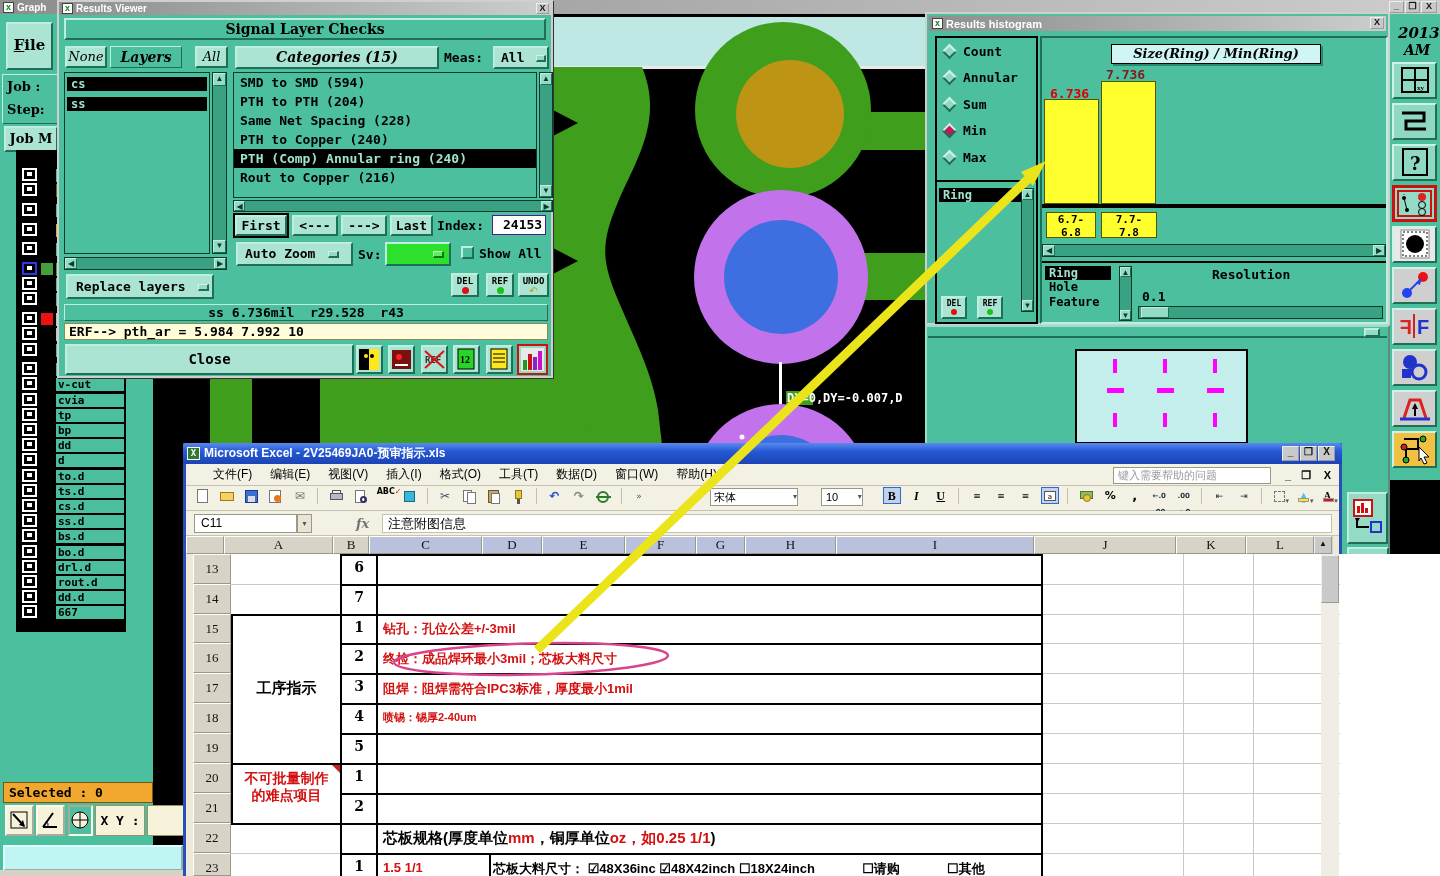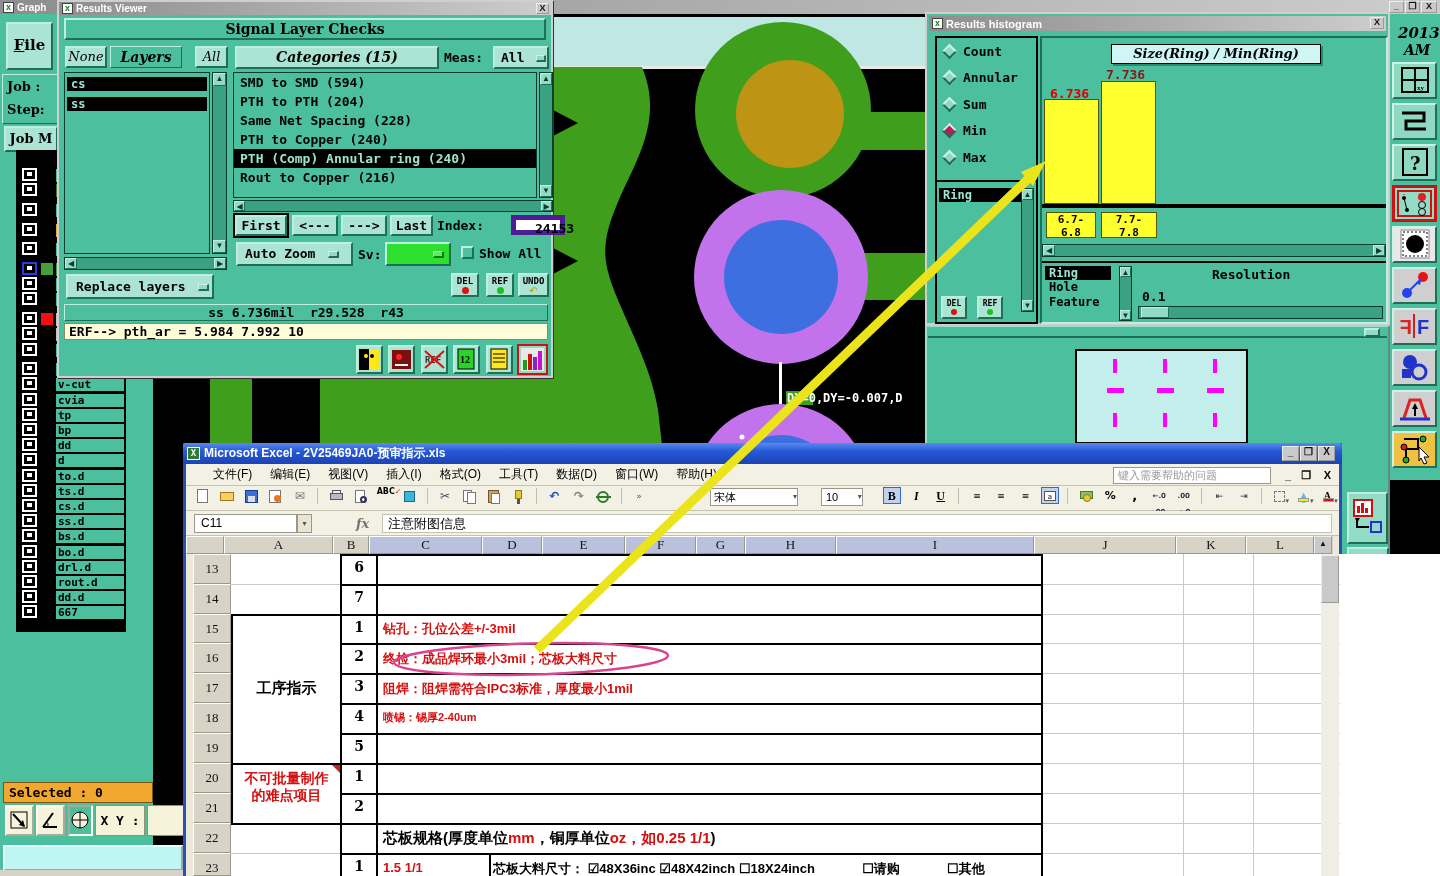--- a/index.html
+++ b/index.html
@@ -430,21 +430,21 @@
   </div>
   <div class="abs scroll" style="left:174px;top:198px;width:320px;height:12px;border:1px solid #0a3b2c">
     <div class="sbx arr" style="position:absolute;top:0;left:0;width:11px;height:10px">◀</div>
     <div class="sbx arr" style="position:absolute;top:0;right:0;width:11px;height:10px">▶</div>
   </div>
   <div class="abs up face2" style="left:176px;top:213px;width:52px;height:21px;outline:2px solid #000;font:bold 13px/17px 'DejaVu Sans Mono',monospace;text-align:center">First</div>
   <div class="abs up face2" style="left:233px;top:213px;width:46px;height:21px;font:bold 13px/17px 'DejaVu Sans Mono',monospace;text-align:center">&lt;---</div>
   <div class="abs up face2" style="left:282px;top:213px;width:46px;height:21px;font:bold 13px/17px 'DejaVu Sans Mono',monospace;text-align:center">---&gt;</div>
   <div class="abs up face2" style="left:331px;top:213px;width:43px;height:21px;font:bold 13px/17px 'DejaVu Sans Mono',monospace;text-align:center">Last</div>
   <div class="abs mono" style="left:378px;top:216px;font-size:13px">Index:</div>
-  <div class="abs" style="left:452px;top:213px;width:54px;height:20px;background:#fff;border:5px solid #4c1d95;font:bold 13px/18px 'DejaVu Sans Mono',monospace;padding-left:19px">24153</div>
+  <div class="abs" style="left:433px;top:213px;width:54px;height:20px;background:#fff;border:1px solid #4c1d95;font:bold 13px/18px 'DejaVu Sans Mono',monospace;padding-left:10px">24153</div>
   <div class="abs up face2" style="left:177px;top:240px;width:117px;height:24px;font:bold 13px/20px 'DejaVu Sans Mono',monospace;padding-left:7px">
     <span>Auto Zoom</span>
     <span style="display:inline-block;width:11px;height:7px;background:#93dbc4;border-bottom:2px solid #1f6e56;border-right:2px solid #1f6e56;border-top:1px solid #cdf2e6;border-left:1px solid #cdf2e6;margin-left:5px"></span>
   </div>
   <div class="abs mono" style="left:299px;top:245px;font-size:13px">Sv:</div>
   <div class="abs up" style="left:326px;top:240px;width:66px;height:24px;background:#2ee02e">
     <span style="position:absolute;right:5px;top:7px;width:11px;height:7px;background:#62e862;border-bottom:2px solid #0d7a0d;border-right:2px solid #0d7a0d;border-top:1px solid #b2ffb2;border-left:1px solid #b2ffb2"></span>
   </div>
   <div class="abs up" style="left:402px;top:244px;width:13px;height:13px;background:#4cbf9e"></div>
   <div class="abs mono" style="left:420px;top:244px;font-size:13px">Show All</div>
@@ -455,20 +455,21 @@
   <div class="abs up face2" style="left:427px;top:271px;width:28px;height:24px;text-align:center">
     <div class="mono" style="font-size:9px;line-height:9px;margin-top:2px">REF</div>
     <div style="width:7px;height:7px;border-radius:50%;background:#17c417;margin:1px auto"></div>
   </div>
   <div class="abs up face2" style="left:459px;top:271px;width:31px;height:24px;text-align:center">
     <div class="mono" style="font-size:9px;line-height:9px;margin-top:2px">UNDO</div>
     <div style="font-size:10px;line-height:9px;color:#b89b10">↶</div>
   </div>
   <div class="abs up1" style="left:5px;top:302px;width:484px;height:17px;text-align:center;font:bold 13px/15px 'DejaVu Sans Mono',monospace;white-space:pre">ss 6.736mil  r29.528  r43</div>
   <div class="abs" style="left:5px;top:321px;width:484px;height:17px;background:#fffcd9;border:1px solid #8a8a60;font:bold 13px/15px 'DejaVu Sans Mono',monospace;padding-left:4px">ERF--&gt; pth_ar = 5.984 7.992 10</div>
+  <div class="abs up face2" style="left:6px;top:342px;width:289px;height:31px;text-align:center;font:bold 14px/27px 'DejaVu Sans Mono',monospace">Close</div>
   <div class="abs up face2" style="left:297px;top:343px;width:27px;height:29px"><svg width="23" height="25">
         <rect x="1" y="2" width="10" height="21" fill="#000"></rect>
         <rect x="11" y="2" width="10" height="21" fill="#ffe81a"></rect>
         <circle cx="8" cy="9" r="2" fill="#ffe81a"></circle>
         <circle cx="14" cy="9" r="2" fill="#000"></circle>
       </svg></div>
   <div class="abs up face2" style="left:329px;top:343px;width:27px;height:29px"><svg width="23" height="25">
         <rect x="2" y="3" width="19" height="19" fill="#7a1010"></rect>
         <circle cx="9" cy="10" r="3" fill="#ff2222"></circle>
         <line x1="5" y1="18" x2="18" y2="18" stroke="#fff" stroke-width="2"></line>

